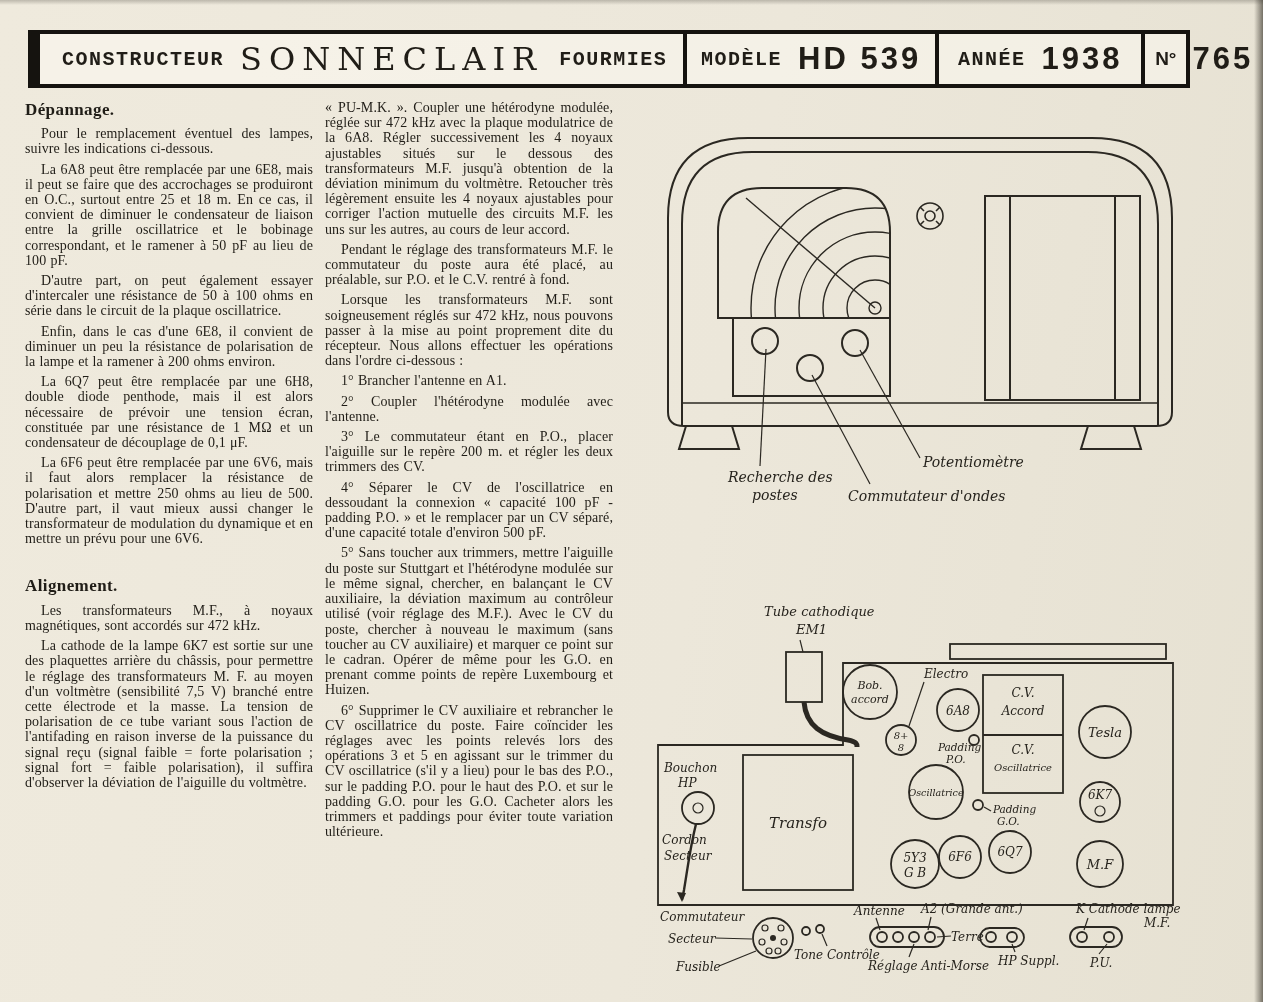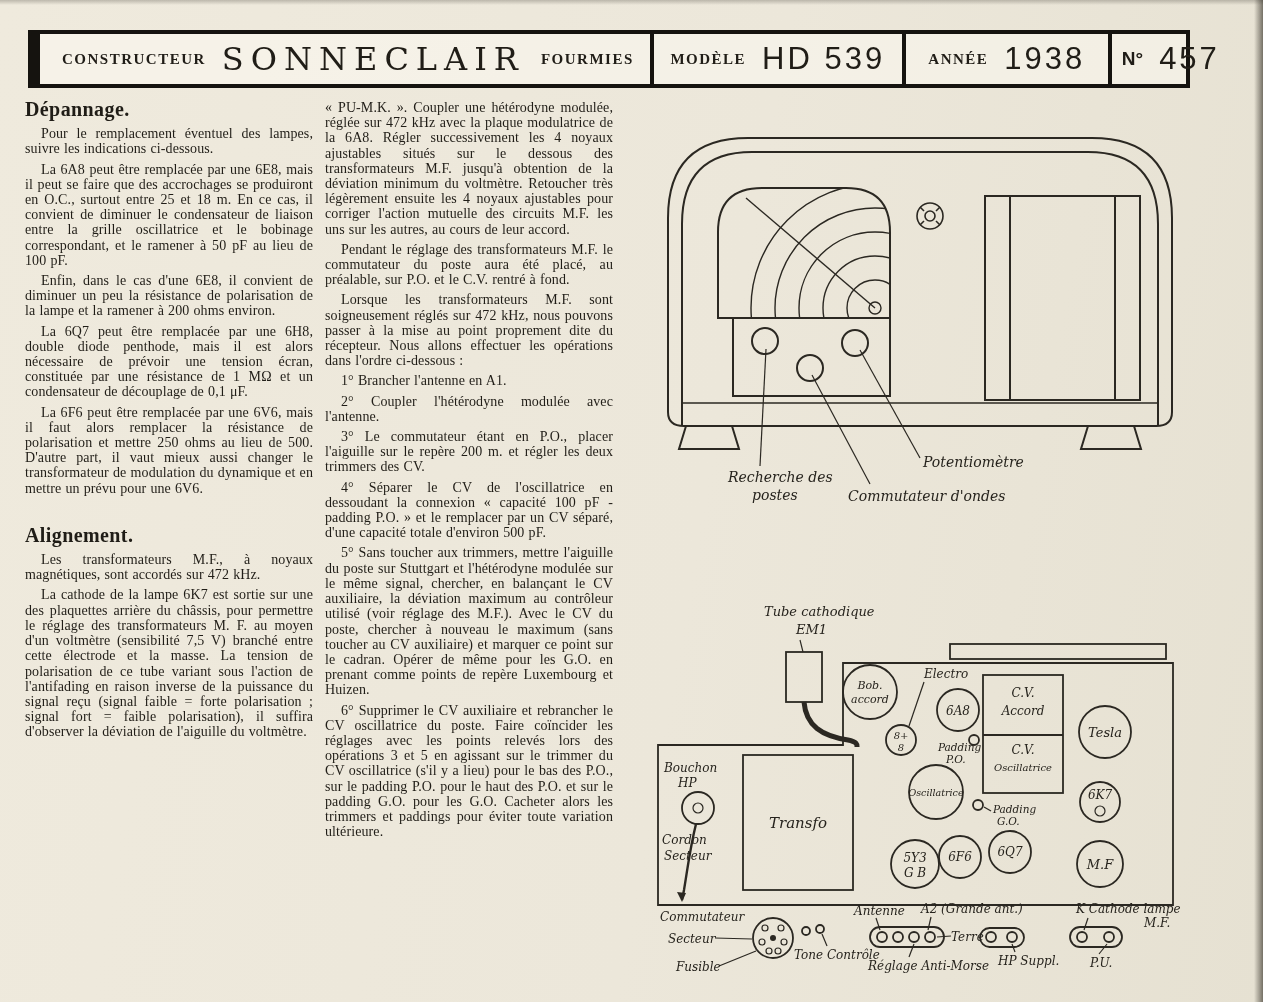--- a/index.html
+++ b/index.html
@@ -18,36 +18,36 @@
   .masthead { position:absolute; left:28px; top:30px; width:1162px; height:58px;
     border:4px solid #15130f; border-left:12px solid #15130f;
     display:flex; align-items:stretch; background:rgba(255,253,246,.45); }
   .masthead .cell { display:flex; align-items:center; justify-content:center;
     gap:16px; padding:12px 10px; border-left:4px solid #15130f; white-space:nowrap; }
   .masthead .cell.brand-cell { border-left:none; flex:0 0 566px;
     justify-content:space-between; padding:0 16px 0 22px; }
   .cell.model-cell { flex:0 0 252px; }
   .cell.year-cell  { flex:0 0 206px; }
   .cell.num-cell   { flex:1; }
-  .lbl { font-family:Liberation Serif, serif; font-weight:bold;
-    font-size:15px; letter-spacing:1.5px; }
+  .lbl { font-family:Liberation Mono, monospace; font-weight:bold;
+    font-size:20px; letter-spacing:1.5px; }
   .brand { font-family:"DejaVu Serif", serif; font-weight:normal;
     font-size:32px; letter-spacing:7px; }
-  .bigval { font-family:"Liberation Sans", sans-serif; font-weight:normal;
+  .bigval { font-family:"Liberation Sans", sans-serif; font-weight:bold;
     font-size:31px; letter-spacing:3px; }
   .num-lbl { font-family:"Liberation Sans", sans-serif; font-weight:bold; font-size:19px; }
 
   
   .col { position:absolute; top:100px; width:288px; text-align:justify;
     font-size:14px; line-height:15.2px; letter-spacing:.1px; word-spacing:.5px; }
   .col1 { left:25px; }
   .col2 { left:325px; }
   .col p { text-indent:16px; margin-bottom:5px; }
   .col2 p.no-indent { text-indent:0; }
-  .col h2 { font-size:20px; font-weight:bold; letter-spacing:.4px; margin:2px 0 9px 0; }
+  .col h2 { font-size:17px; font-weight:bold; letter-spacing:.4px; margin:2px 0 9px 0; }
   .col h2.spaced { margin-top:32px; }
 
   
   .cabinet-svg { position:absolute; left:620px; top:100px; width:630px; height:420px; }
   .chassis-svg { position:absolute; left:618px; top:590px; width:644px; height:412px; }
   svg text { fill:#26231d; }
   .hw { font-family:"DejaVu Serif", serif; font-style:italic; }
 </style>
 </head>
 <body>
@@ -65,28 +65,29 @@
     <div class="cell model-cell">
       <span class="lbl">MODÈLE</span>
       <span class="bigval">HD 539</span>
     </div>
     <div class="cell year-cell">
       <span class="lbl">ANNÉE</span>
       <span class="bigval">1938</span>
     </div>
     <div class="cell num-cell">
       <span class="num-lbl">N°</span>
-      <span class="bigval">457</span>
+      <span class="bigval">765</span>
     </div>
   </header>
 
   <section class="col col1">
     <h2>Dépannage.</h2>
     <p>Pour le remplacement éventuel des lampes, suivre les indications ci-dessous.</p>
     <p>La 6A8 peut être remplacée par une 6E8, mais il peut se faire que des accrochages se produiront en O.C., surtout entre 25 et 18 m. En ce cas, il convient de diminuer le condensateur de liaison entre la grille oscillatrice et le bobinage correspondant, et le ramener à 50 pF au lieu de 100 pF.</p>
+    <p>D'autre part, on peut également essayer d'intercaler une résistance de 50 à 100 ohms en série dans le circuit de la plaque oscillatrice.</p>
     <p>Enfin, dans le cas d'une 6E8, il convient de diminuer un peu la résistance de polarisation de la lampe et la ramener à 200 ohms environ.</p>
     <p>La 6Q7 peut être remplacée par une 6H8, double diode penthode, mais il est alors nécessaire de prévoir une tension écran, constituée par une résistance de 1 MΩ et un condensateur de découplage de 0,1 μF.</p>
     <p>La 6F6 peut être remplacée par une 6V6, mais il faut alors remplacer la résistance de polarisation et mettre 250 ohms au lieu de 500. D'autre part, il vaut mieux aussi changer le transformateur de modulation du dynamique et en mettre un prévu pour une 6V6.</p>
     <h2 class="spaced">Alignement.</h2>
     <p>Les transformateurs M.F., à noyaux magnétiques, sont accordés sur 472 kHz.</p>
     <p>La cathode de la lampe 6K7 est sortie sur une des plaquettes arrière du châssis, pour permettre le réglage des transformateurs M. F. au moyen d'un voltmètre (sensibilité 7,5 V) branché entre cette électrode et la masse. La tension de polarisation de ce tube variant sous l'action de l'antifading en raison inverse de la puissance du signal reçu (signal faible = forte polarisation ; signal fort = faible polarisation), il suffira d'observer la déviation de l'aiguille du voltmètre.</p>
   </section>
 
   <section class="col col2">
     <p class="no-indent">« PU-M.K. ». Coupler une hétérodyne modulée, réglée sur 472 kHz avec la plaque modulatrice de la 6A8. Régler successivement les 4 noyaux ajustables situés sur le dessous des transformateurs M.F. jusqu'à obtention de la déviation minimum du voltmètre. Retoucher très légèrement ensuite les 4 noyaux ajustables pour corriger l'action mutuelle des circuits M.F. les uns sur les autres, au cours de leur accord.</p>

